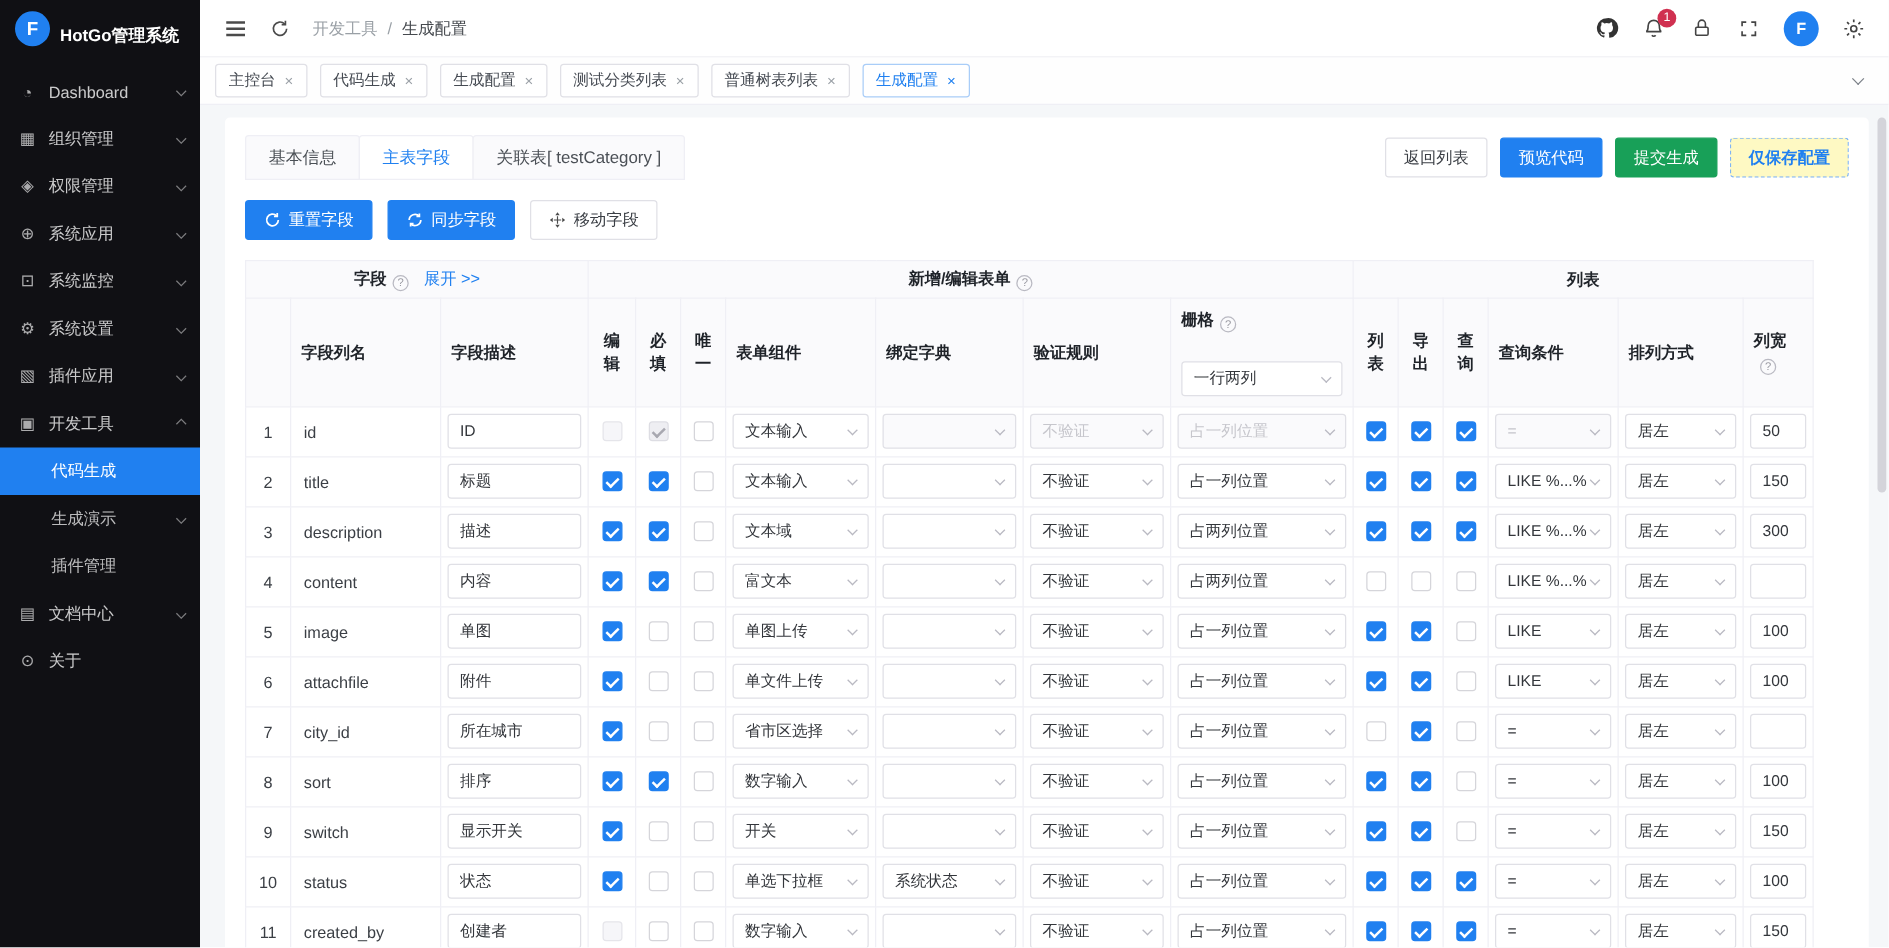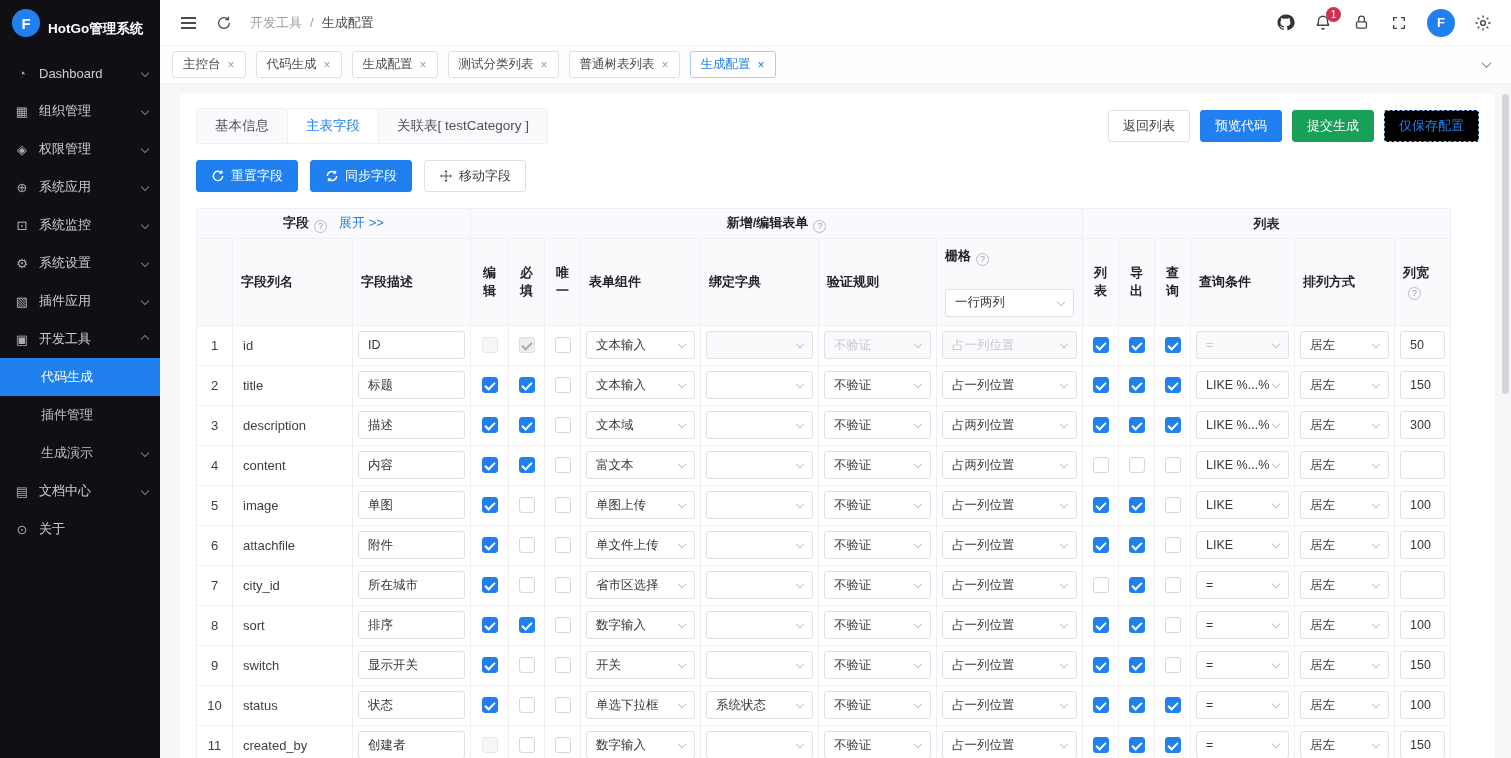--- a/index.html
+++ b/index.html
@@ -53,21 +53,21 @@
 
   .panel-head { display:flex; align-items:center; justify-content:space-between; }
   .head-tabs { display:flex; }
   .htab { height:36px; display:flex; align-items:center; padding:4px 18px; font-size:13.5px; color:#4b5056; background:#fafafc; border:1px solid #efeff5; margin-left:-1px; cursor:pointer; border-radius:3px 3px 0 0; white-space:nowrap; }
   .htab:first-child { margin-left:0; }
   .htab.active { background:#fff; color:#2080f0; }
   .head-btns { display:flex; gap:10px; }
   .btn { height:32px; display:inline-flex; align-items:center; gap:6px; padding:0 14px; border-radius:3px; font-size:13px; cursor:pointer; border:1px solid #e0e0e6; background:#fff; color:#3b3f45; white-space:nowrap; }
   .btn-primary { background:#2080f0; border-color:#2080f0; color:#fff; }
   .btn-success { background:#18a058; border-color:#18a058; color:#fff; }
-  .btn-dashed { background:#000000; border:1px dashed #7fb4f5; color:#2080f0; }
+  .btn-dashed { background:#fef9c3; border:1px dashed #7fb4f5; color:#2080f0;font-weight:bold; }
 
   .action-row { display:flex; gap:12px; margin-top:16px; }
 
   
   .table-wrap { margin-top:16px; }
   table { border-collapse:collapse; table-layout:fixed; width:1254px; font-size:13px; }
   th, td { border:1px solid #efeff5; }
   thead th { background:#fafafc; color:#1f2329; font-weight:bold; }
   .group-row th { height:30px; font-size:13px; text-align:center; }
   .cols-row th { height:62px; padding:0 8px; text-align:center; vertical-align:middle; font-size:13px; }
@@ -147,25 +147,25 @@
         </div>
         <div class="menu-item">
           <span class="mi-icon">▣</span>
           <span class="mi-label">开发工具</span>
           <span class="chev up"></span>
         </div>
         <div class="menu-sub active">
           <span class="mi-label">代码生成</span>
         </div>
         <div class="menu-sub">
-          <span class="mi-label">插件管理</span>
-        </div>
-        <div class="menu-sub">
           <span class="mi-label">生成演示</span>
           <span class="chev down"></span>
+        </div>
+        <div class="menu-sub">
+          <span class="mi-label">插件管理</span>
         </div>
         <div class="menu-item">
           <span class="mi-icon">▤</span>
           <span class="mi-label">文档中心</span>
           <span class="chev down"></span>
         </div>
         <div class="menu-item">
           <span class="mi-icon">⊙</span>
           <span class="mi-label">关于</span>
         </div>

